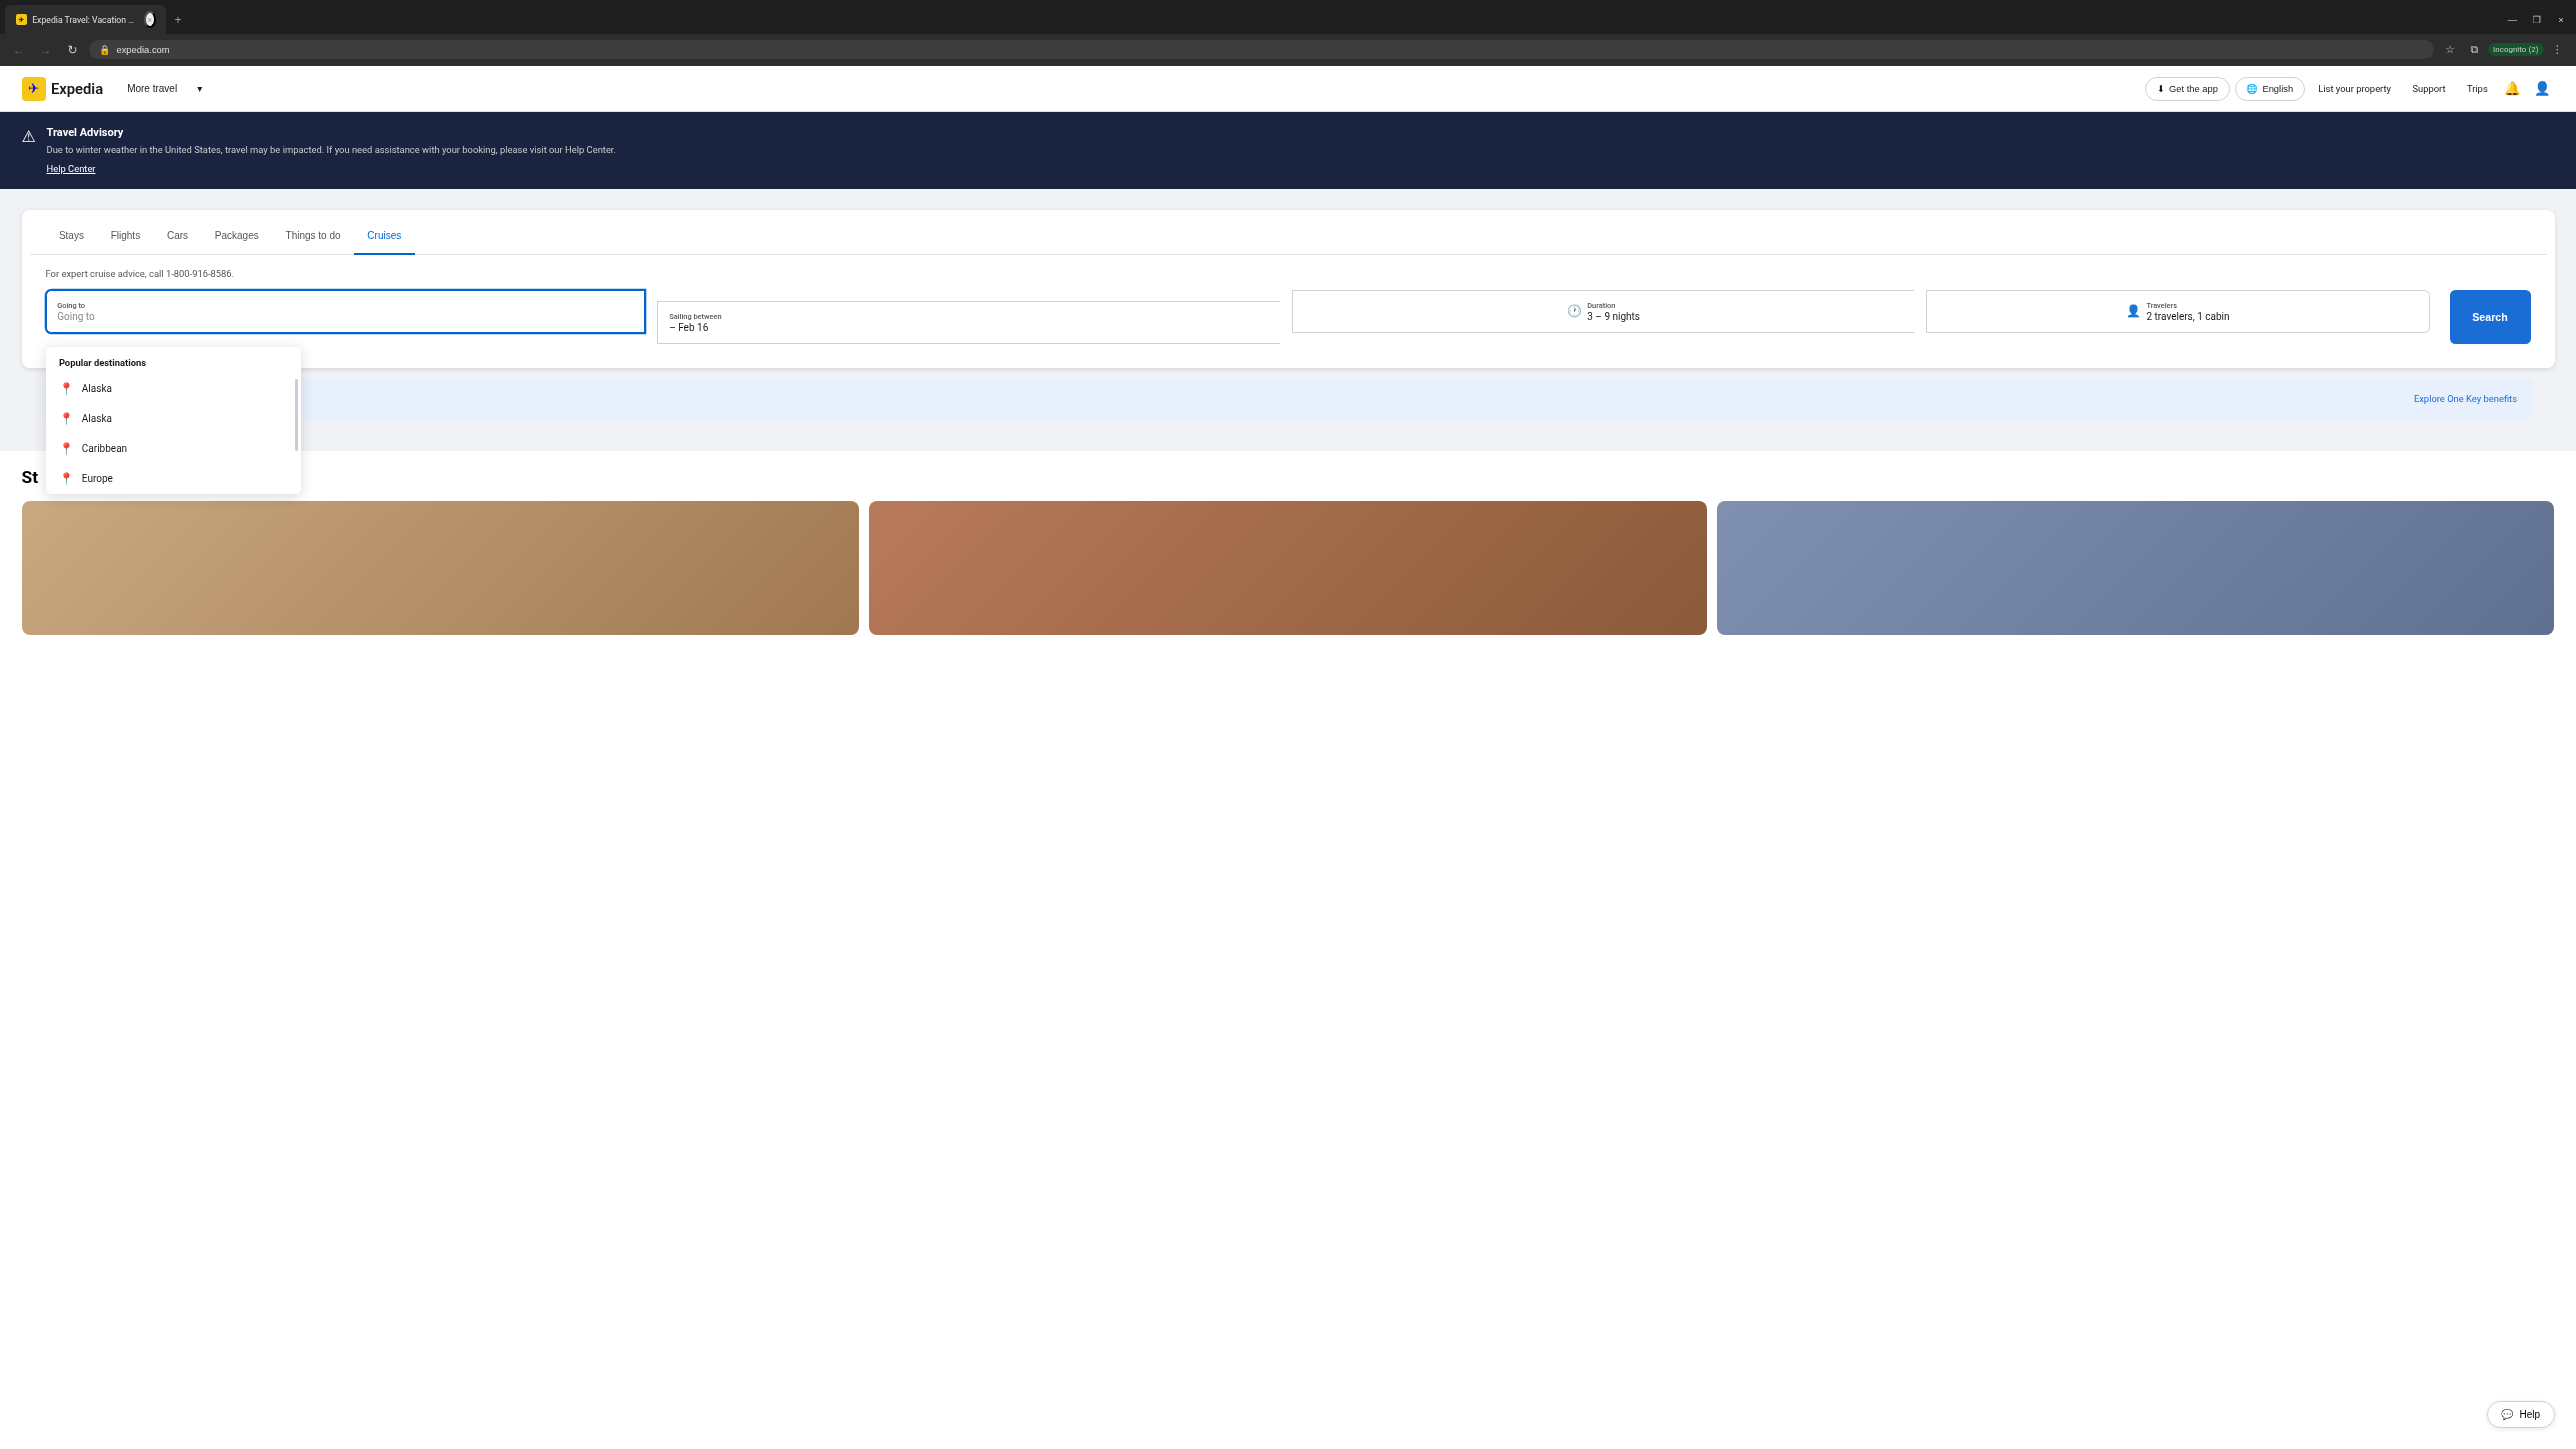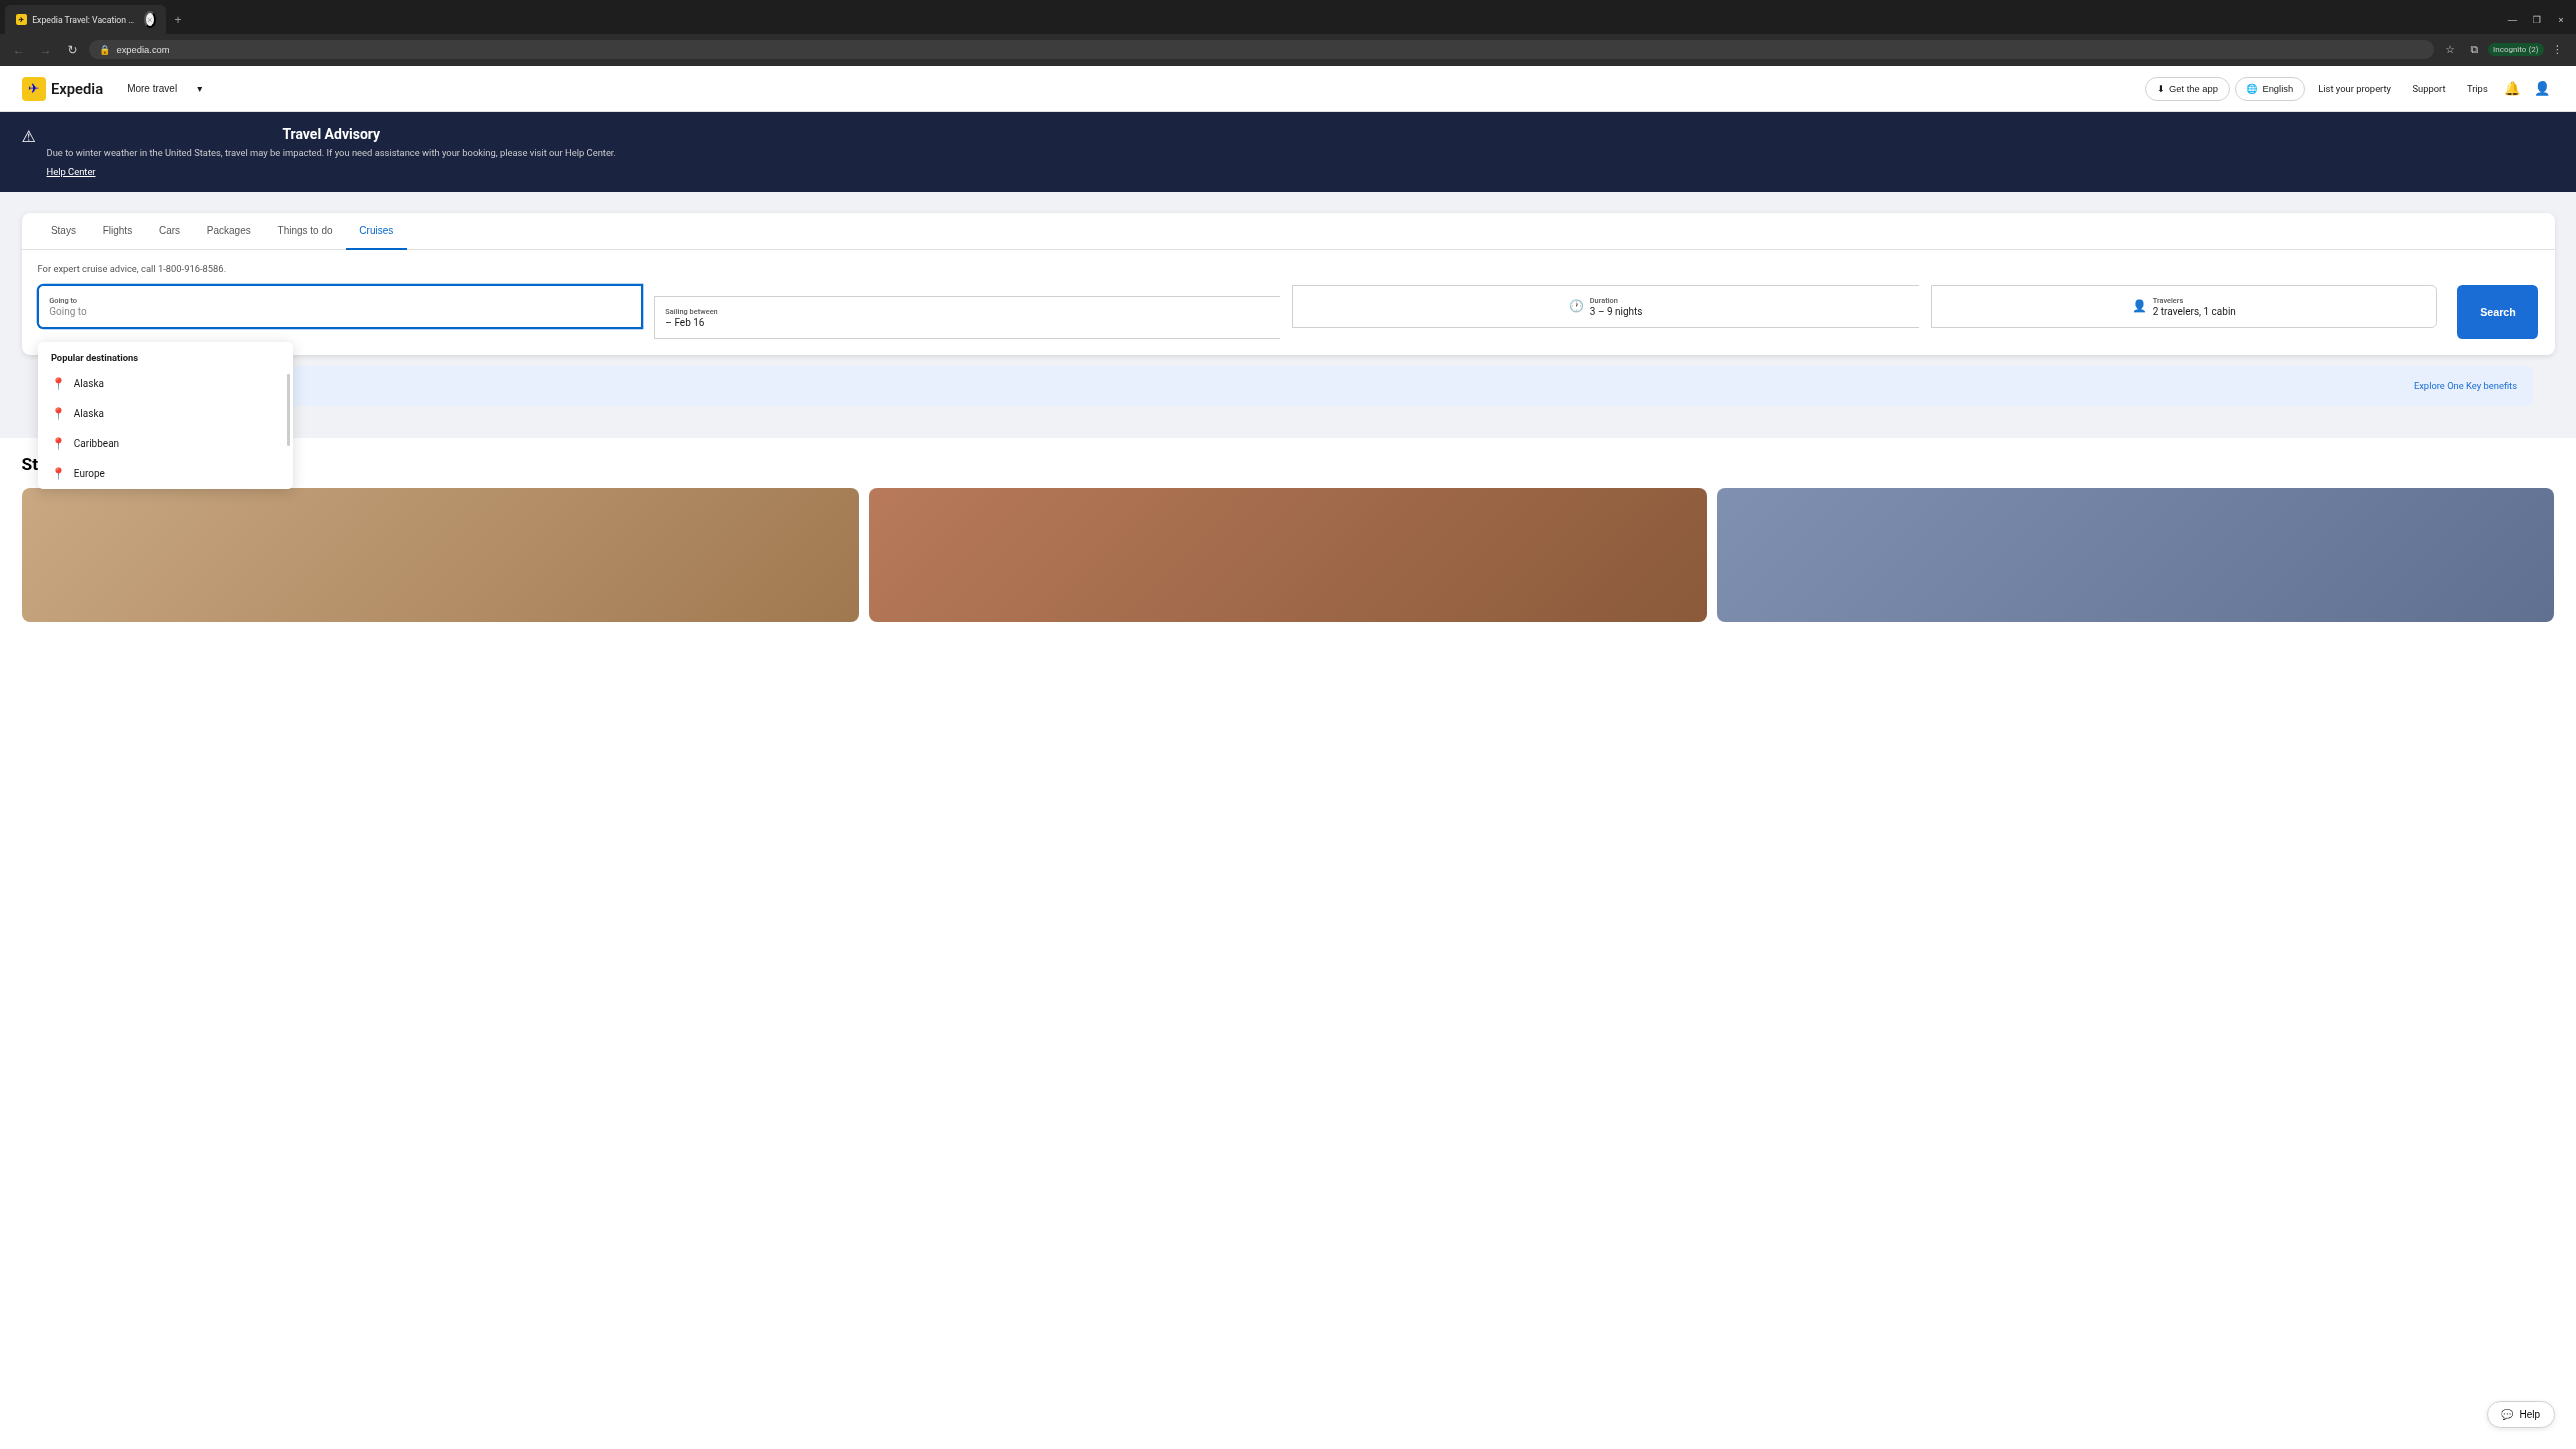--- a/index.html
+++ b/index.html
@@ -37,27 +37,27 @@
     .more-travel { display: flex; align-items: center; gap: 20px; background: none; border: none; font-size: 10px; color: #1a1a1a; cursor: pointer; padding: 5.4px 8px; border-radius: 4px; }
     .header-right { margin-left: auto; display: flex; align-items: center; gap: 5.4px; }
     .header-btn { display: flex; align-items: center; gap: 4px; padding: 5.4px 10.7px; border-radius: 16px; border: 1px solid #d0d0d0; background: #fff; font-size: 9.4px; color: #1a1a1a; cursor: pointer; }
     .header-link { background: none; border: none; font-size: 9.4px; color: #1a1a1a; cursor: pointer; padding: 5.4px 8px; text-decoration: none; text-align: right; }
     .header-icon-btn { background: none; border: none; font-size: 13.4px; color: #1a1a1a; cursor: pointer; width: 24px; height: 24px; display: flex; align-items: center; justify-content: center; border-radius: 50%; }
 
     
     .advisory-banner { background: #1a2340; color: #fff; padding: 13.4px 21.5px; display: flex; align-items: flex-start; gap: 10.7px; }
     .advisory-icon { font-size: 16px; margin-top: 1.3px; flex-shrink: 0; }
     .advisory-content { }
-    .advisory-title { font-size: 14px; font-weight: 700; margin-bottom: 4px; text-align: center; }
+    .advisory-title { font-size: 11px; font-weight: 700; margin-bottom: 4px; }
     .advisory-text { font-size: 9.4px; color: #ccc; line-height: 1.5; margin-bottom: 5.4px; }
     .advisory-link { color: #fff; font-size: 9.4px; text-decoration: underline; cursor: pointer; }
 
     
     .search-section { background: #f0f2f5; padding: 21.5px; }
-    .search-widget { background: #fff; border-radius: 8px; padding: 0; box-shadow: 0 1.3px 5.4px rgba(0,0,0,0.1); overflow: visible; }
+    .search-widget { background: #fff; border-radius: 8px; padding: 8px; box-shadow: 0 1.3px 5.4px rgba(0,0,0,0.1); overflow: visible; }
 
     
     .search-tabs { display: flex; gap: 0; padding: 0 16px; border-bottom: 1.3px solid #e0e0e0; }
     .search-tab { padding: 12px 13.4px; font-size: 10px; color: #555; cursor: pointer; border-bottom: 2px solid transparent; margin-bottom: -1.3px; background: none; border-top: none; border-left: none; border-right: none; }
     .search-tab.active { color: #0066cc; border-bottom: 2px solid #0066cc; font-weight: 500; }
 
     
     .search-form-area { padding: 13.4px 16px 16px; }
     .cruise-advice { font-size: 9.4px; color: #555; margin-bottom: 10.7px; }
     .search-field { flex: 1; border: 1px solid #d0d0d0; border-right: none; background: #fff; padding: 8px 10.7px; cursor: pointer; min-height: 43px; display: flex; flex-direction: column; justify-content: center; position: relative; }

